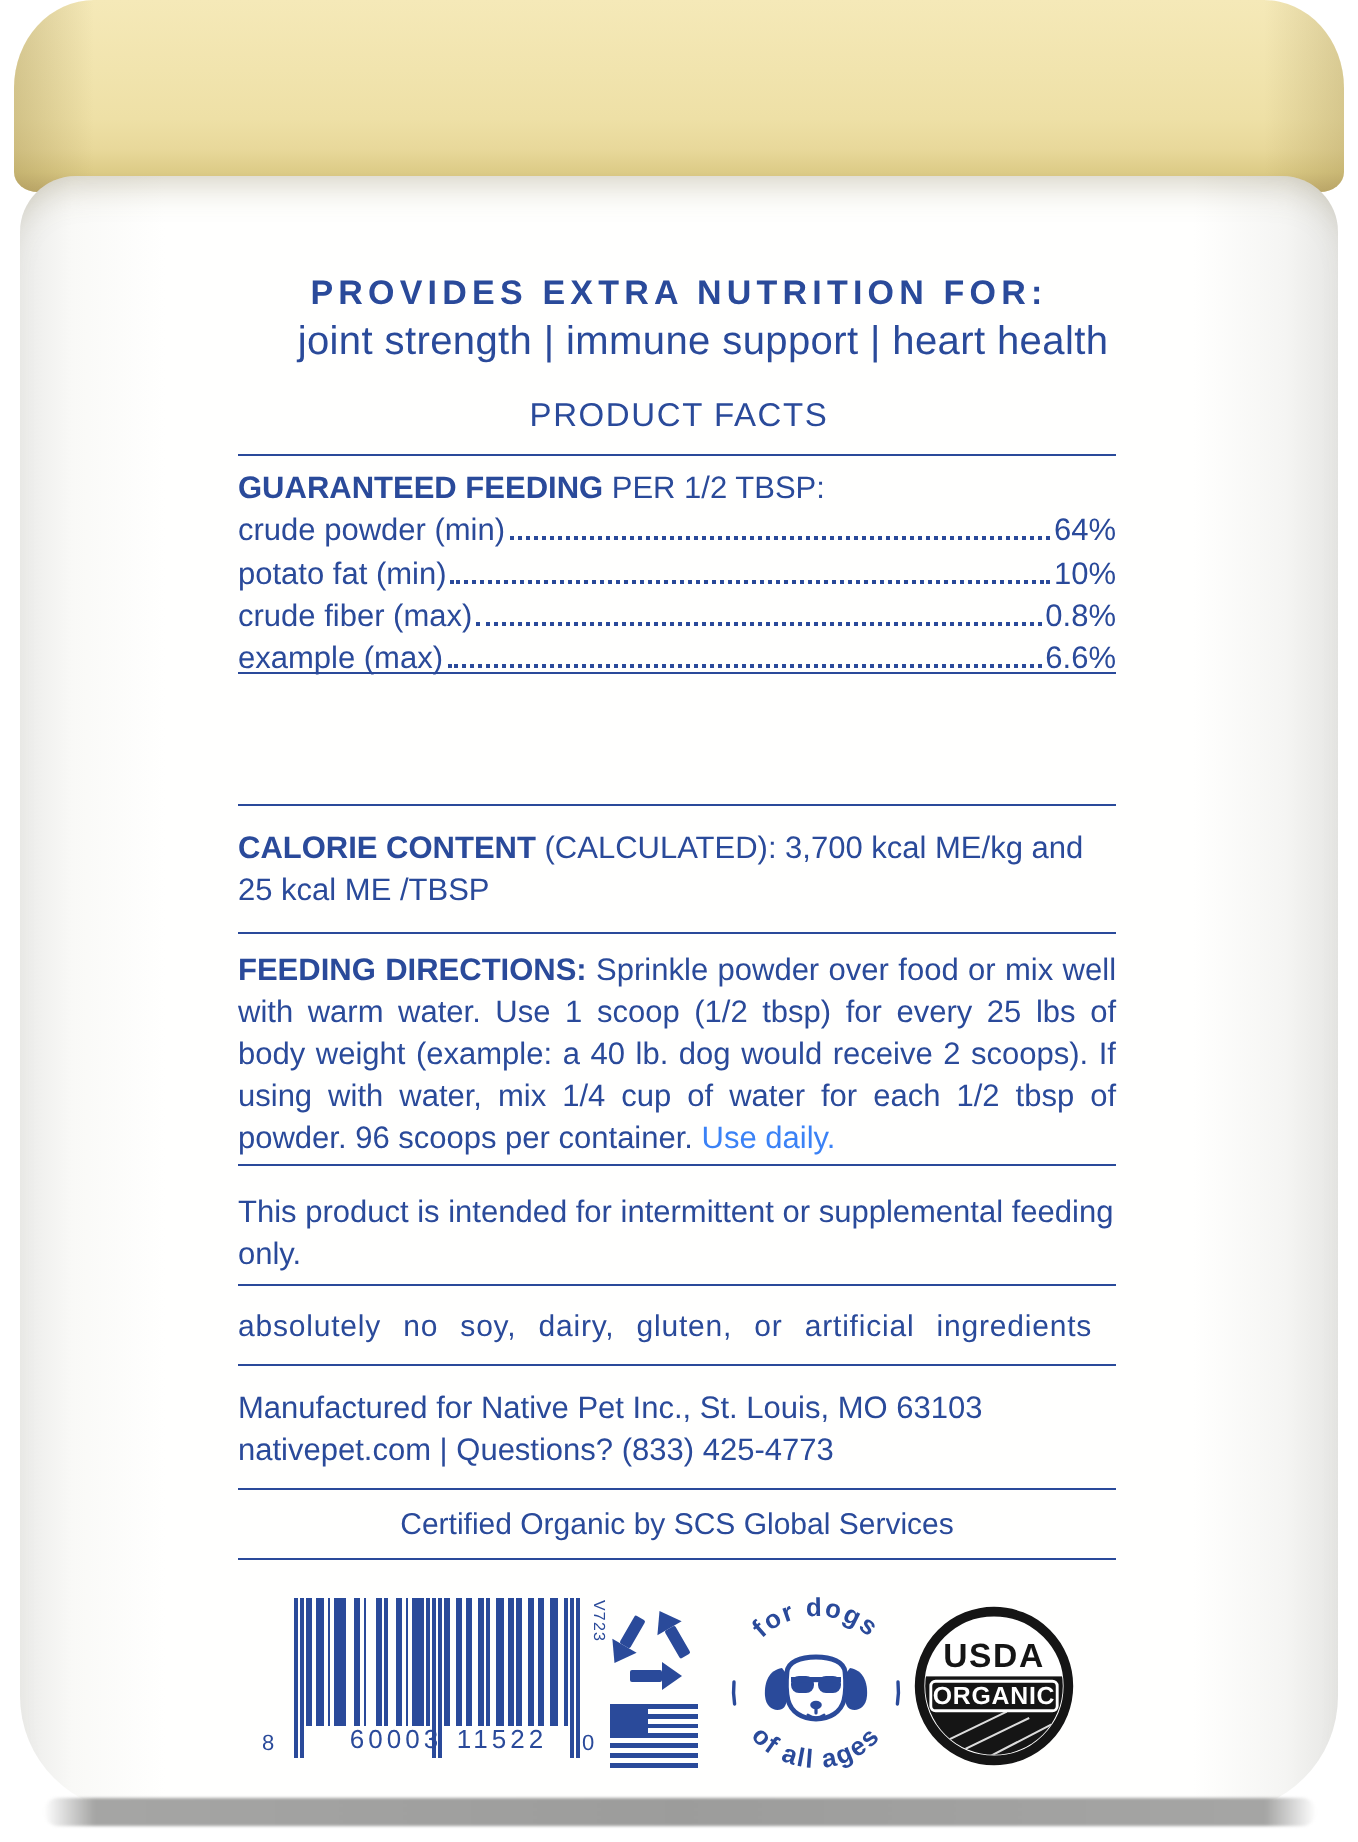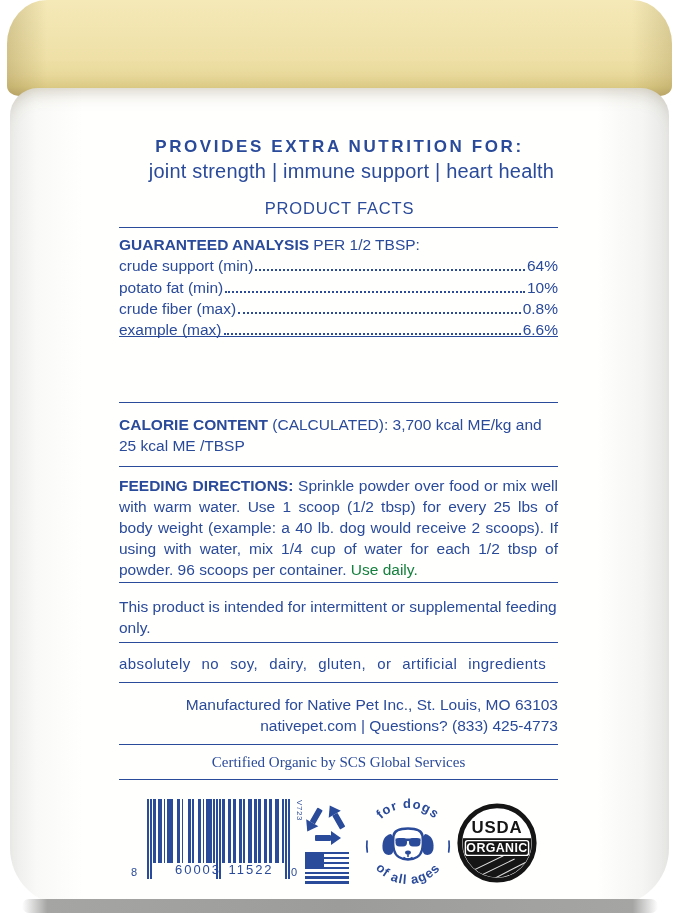--- a/index.html
+++ b/index.html
@@ -37,25 +37,25 @@
   .benefits { top:160px; font-size:20px; letter-spacing:0.2px;padding-left:12px; }
   .pfacts   { top:199px; font-size:16.5px; font-weight:normal; letter-spacing:0.8px; }
   .body-txt { font-size:15.5px; line-height:21.3px; }
   b.hd { font-weight:bold; }
   .ga { top:234px; }
   .ga-row { display:flex; align-items:baseline; }
   .ga-dots { flex:1; border-bottom:2px dotted #2a4a9a; margin:0 2px 3px 2px; }
   .ing  { top:351px; }
   .cal  { top:414px; }
   .feed { top:475px; line-height:21px; text-align:justify; }
-  .feed .gold { color:#15803d; }
+  .feed .gold { color:#3b82f6; }
   .inter{ top:596px; line-height:21px; }
   .abs  { top:655px; font-size:15px; word-spacing:6.5px; letter-spacing:0.4px; white-space:nowrap; }
-  .manu { top:694px; text-align:right; line-height:21px; }
-  .cert { top:754px; text-align:center; font-size:15px;font-family:Liberation Serif, serif; }
+  .manu { top:694px; text-align:left; line-height:21px; }
+  .cert { top:754px; text-align:center; font-size:15px; }
   
   .barcode { position:absolute; left:115px; top:799px; width:195px; height:90px; }
   .bc-bars { position:absolute; left:32px; top:0; font-size:0; white-space:nowrap; }
   .bc-m { display:inline-block; width:1.5px; vertical-align:top; }
   .bc-m.on  { background:#2a4a9a; }
   .bc-m.off { background:transparent; }
   .bc-num { position:absolute; color:#2a4a9a; font-size:13px; letter-spacing:2px; top:63px; text-align:center; }
   .bc-g1 { left:52px;  width:62px; }
   .bc-g2 { left:105px; width:62px; }
   .bc-edge { position:absolute; font-size:11px; letter-spacing:0; top:67px; color:#2a4a9a; }
@@ -81,23 +81,23 @@
 
   <div class="label">
 
     <div class="center-line provides">PROVIDES EXTRA NUTRITION FOR:</div>
     <div class="center-line benefits">joint strength | immune support | heart health</div>
     <div class="center-line pfacts">PRODUCT FACTS</div>
 
     <div class="hr" style="top:227px"></div>
 
     <div class="col ga body-txt">
-      <div><b class="hd">GUARANTEED ANALYSIS</b><span> PER 1/2 TBSP:</span></div>
-      <div class="ga-row">
-        <span>crude support (min)</span>
+      <div><b class="hd">GUARANTEED FEEDING</b><span> PER 1/2 TBSP:</span></div>
+      <div class="ga-row">
+        <span>crude powder (min)</span>
           <span class="ga-dots"></span>
           <span>64%</span>
       </div>
       <div class="ga-row">
         <span>potato fat (min)</span>
           <span class="ga-dots"></span>
           <span>10%</span>
       </div>
       <div class="ga-row">
         <span>crude fiber (max)</span>

